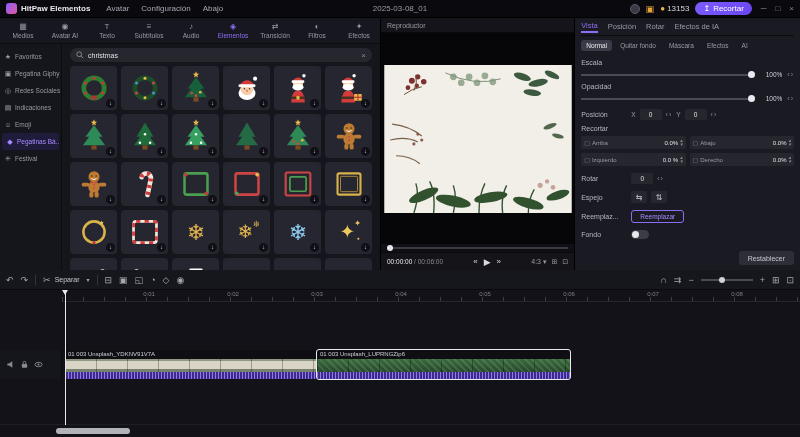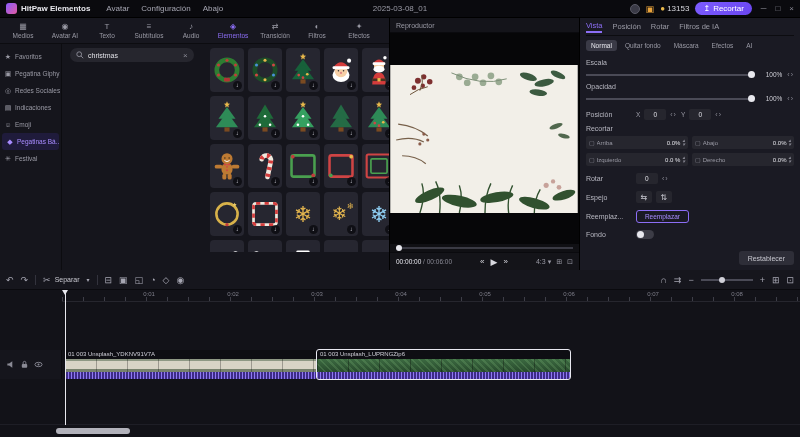--- a/index.html
+++ b/index.html
@@ -32,21 +32,21 @@
   .mtab .mi{font-size:8px;line-height:9px}
   .mtab span:last-child{font-size:6.5px;white-space:nowrap}
   .mtab.active{color:#8c6ef5}
 
   .left-body{flex:1;display:flex;min-height:0}
   #sidebar{width:62px;background:#15151c;border-right:1px solid #0c0c10;padding-top:4px}
   .sb-item{display:flex;align-items:center;gap:3px;height:17px;padding:0 4px;color:#9a9aa5;font-size:6.5px;cursor:pointer;white-space:nowrap;overflow:hidden}
   .sb-item .si{font-size:7px;width:8px;text-align:center;flex:0 0 auto}
   .sb-item.active{background:#37298050;color:#a88cff;border-radius:3px;margin:0 2px}
 
-  .left-content{flex:1;display:flex;flex-direction:row;padding-top:4px;min-width:0}
+  .left-content{flex:1;display:flex;flex-direction:column;padding-top:4px;min-width:0}
   .searchbar{height:14px;margin:0 8px 4px 8px;background:#26262e;border-radius:8px;display:flex;align-items:center;padding:0 6px;gap:4px}
   .searchbar svg{flex:0 0 auto}
   .searchbar input{flex:1;background:transparent;border:none;outline:none;color:#e0e0e6;font-size:7px;min-width:0}
   .search-clear{color:#8a8a95;font-size:8px;cursor:pointer}
 
   #sticker-grid{display:grid;grid-template-columns:repeat(6,1fr);gap:4px;padding:0 8px;height:204px;overflow:hidden}
   .cell{position:relative;background:#262630;border-radius:4px;height:44px;display:flex;align-items:center;justify-content:center;cursor:pointer}
   .cell svg.stk{width:34px;height:34px}
   .dl{position:absolute;right:2px;bottom:2px;width:9px;height:9px;border-radius:50%;background:rgba(8,8,12,.75);color:#d0d0d8;font-size:6px;line-height:9px;text-align:center}
 
@@ -616,21 +616,21 @@
           <span>⊡</span>
         </span>
       </div>
     </div>
 
     <div id="inspector">
       <div class="insp-tabs">
         <span class="itab active">Vista</span>
         <span class="itab">Posición</span>
         <span class="itab">Rotar</span>
-        <span class="itab">Filtros de IA</span>
+        <span class="itab">Efectos de IA</span>
       </div>
       <div class="insp-subtabs">
         <span class="stab active">Normal</span>
         <span class="stab">Quitar fondo</span>
         <span class="stab">Máscara</span>
         <span class="stab">Efectos</span>
         <span class="stab">AI</span>
       </div>
 
       <div class="row-label">Escala</div>

